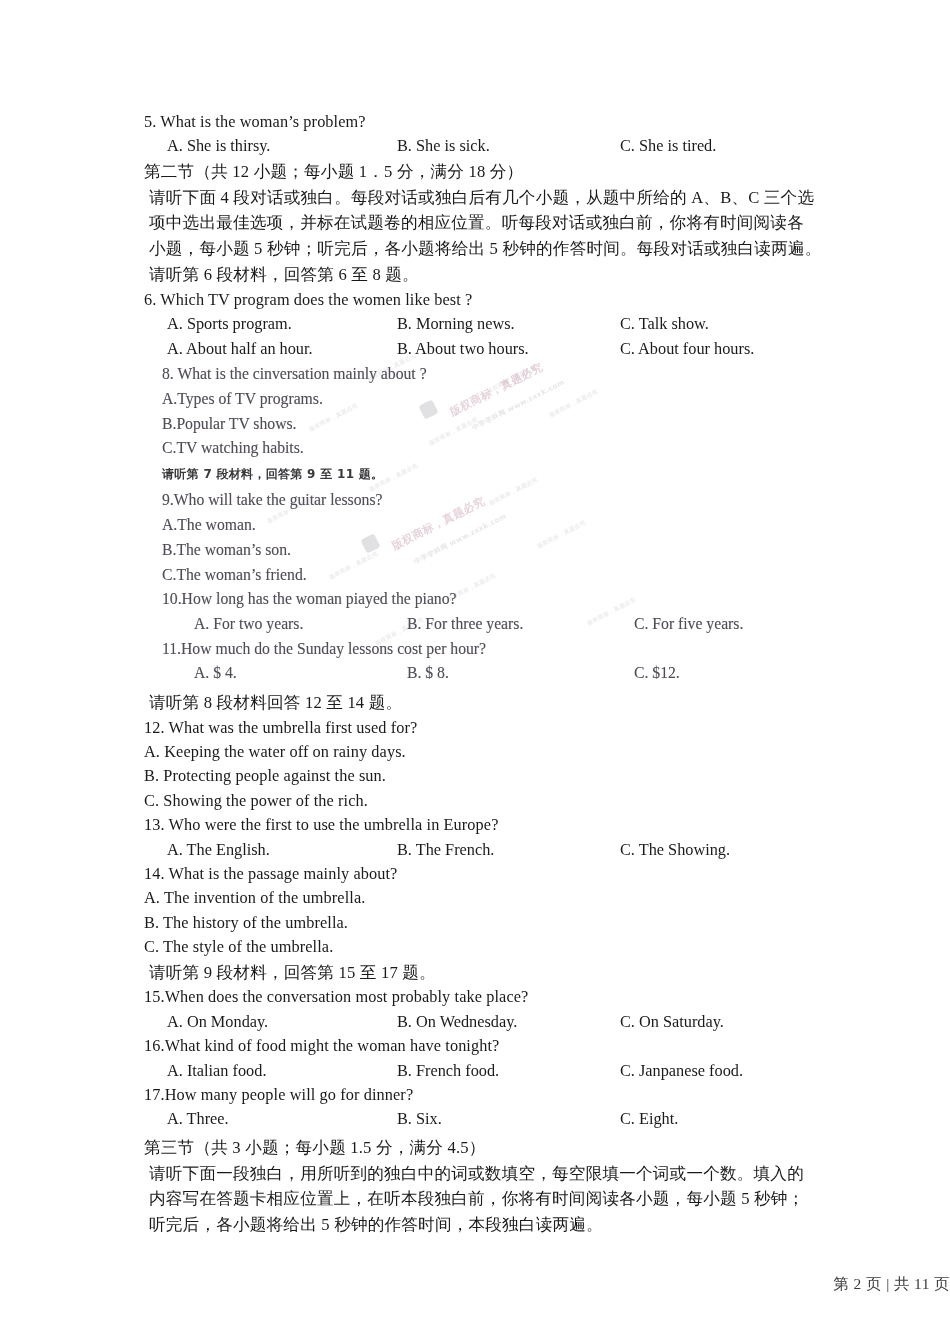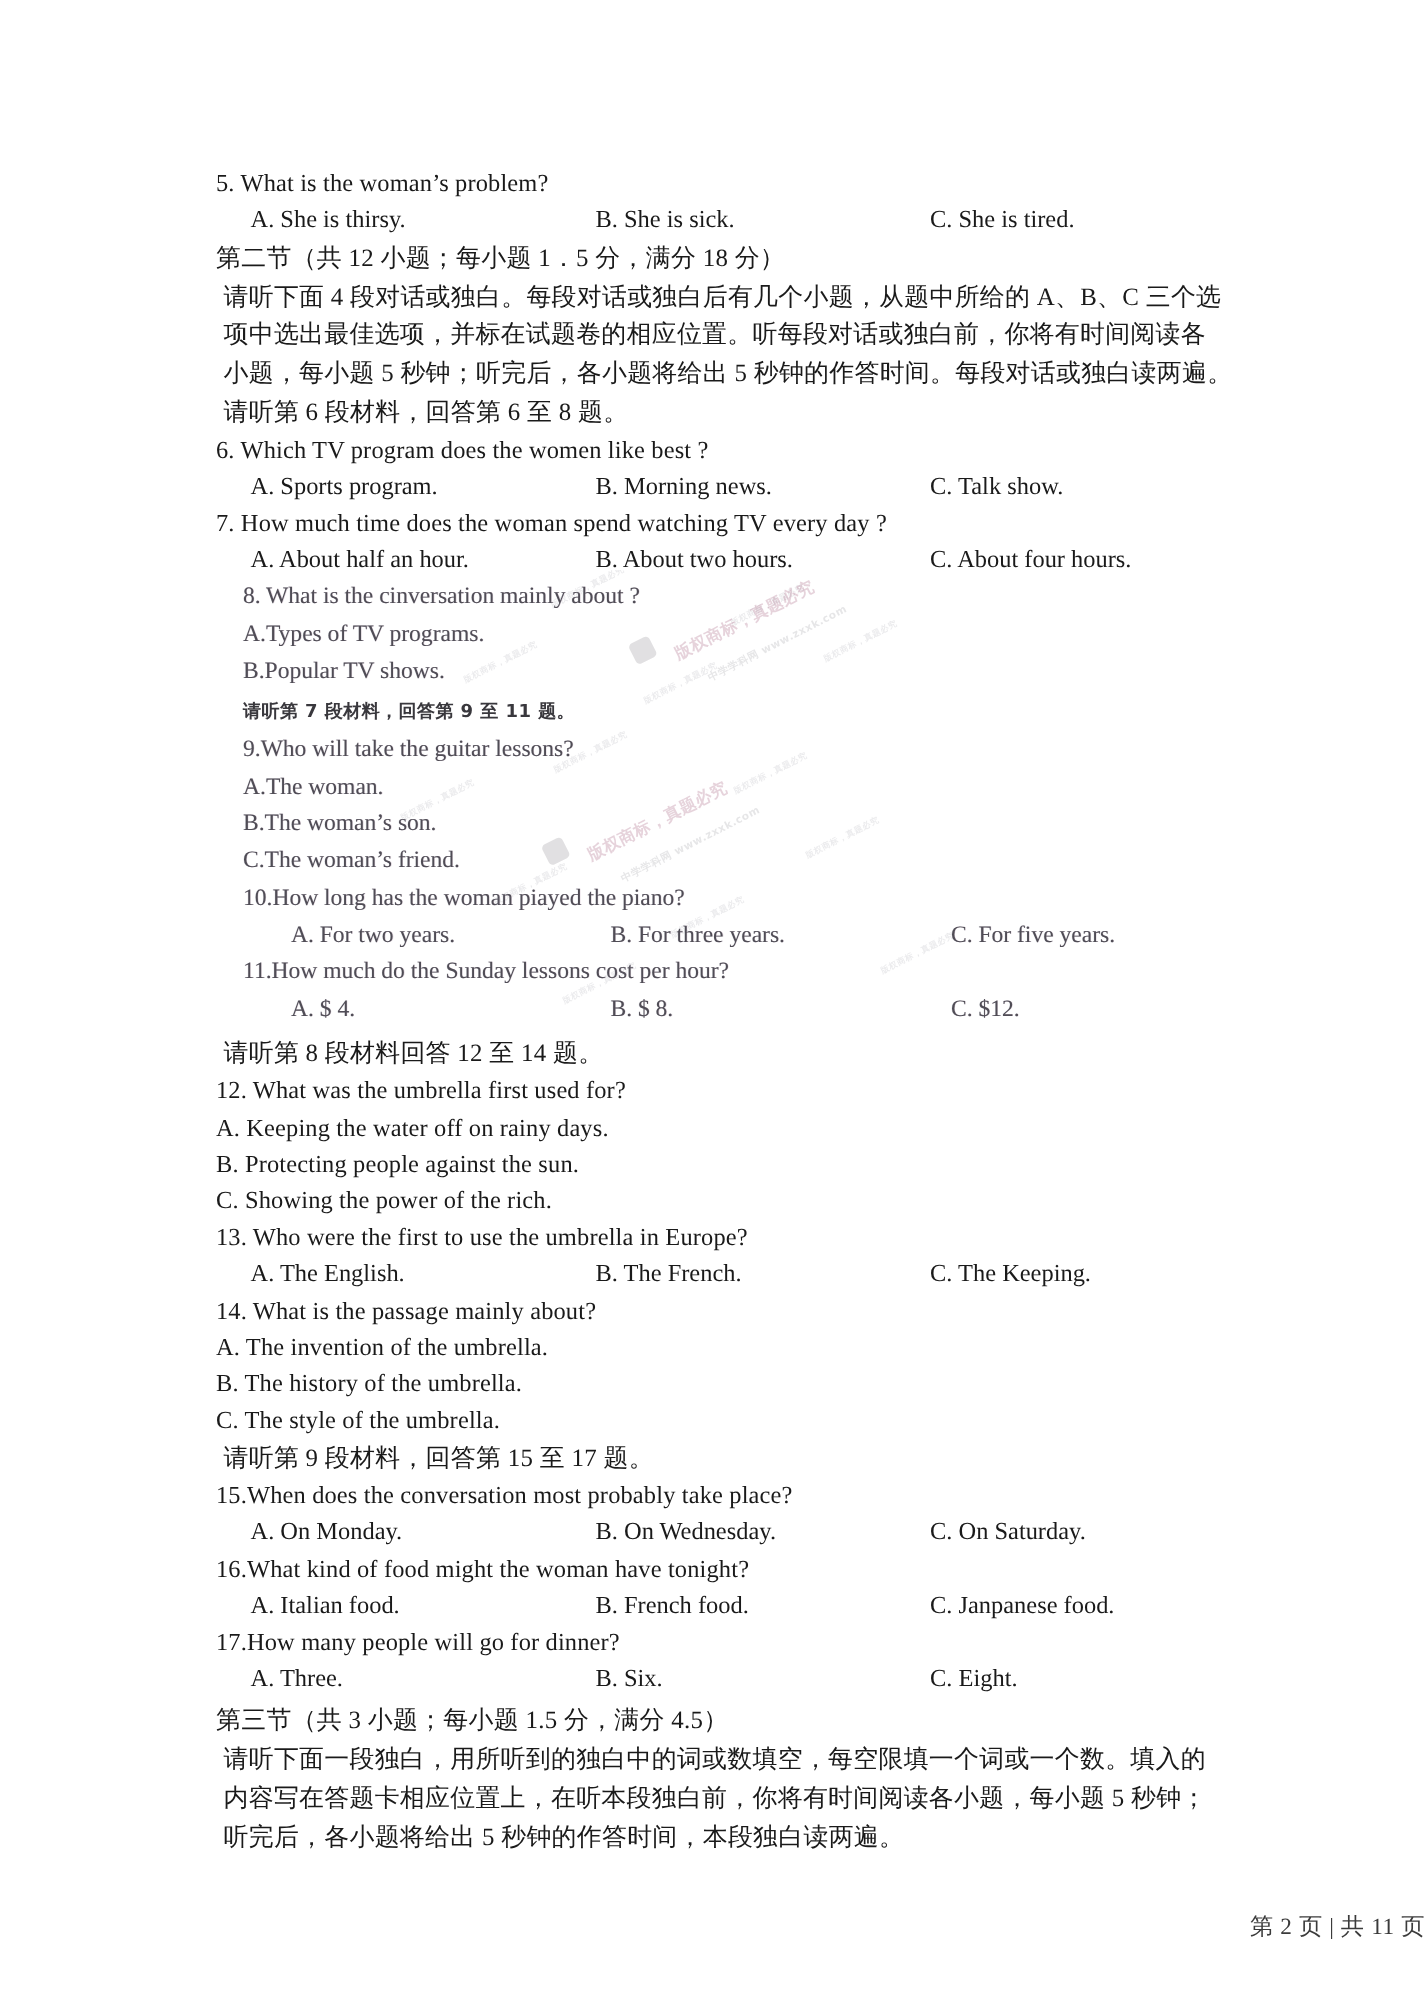--- a/index.html
+++ b/index.html
@@ -149,21 +149,20 @@
   <div class="cn cn-indent">小题，每小题 5 秒钟；听完后，各小题将给出 5 秒钟的作答时间。每段对话或独白读两遍。</div>
   <div class="cn cn-indent">请听第 6 段材料，回答第 6 至 8 题。</div>
 
   <div class="line stem">6. Which TV program does the women like best ?</div>
   <div class="opts">
     <span class="oa">A. Sports program.</span>
     <span class="ob">B. Morning news.</span>
     <span class="oc">C. Talk show.</span>
   </div>
 
-  <div class="line stem">7. How much time does the woman spend watching TV every day ?</div>
   <div class="opts">
     <span class="oa">A. About half an hour.</span>
     <span class="ob">B. About two hours.</span>
     <span class="oc">C. About four hours.</span>
   </div>
 
   <div class="scan">
 
     <div class="wm-layer">
       <div class="wm tiny" style="left:250px;  top:8px;">版权商标，真题必究</div>
@@ -185,20 +184,21 @@
       <div class="wm-logo" style="left:306px;  top:46px;"></div>
 
       <div class="wm big" style="left:272px;  top:160px;">版权商标，真题必究</div>
       <div class="wm" style="left:294px;  top:178px;">中学学科网 www.zxxk.com</div>
       <div class="wm-logo" style="left:248px;  top:180px;"></div>
     </div>
 
     <div class="sline">8. What is the cinversation mainly about ?</div>
     <div class="sline">A.Types of TV programs.</div>
     <div class="sline">B.Popular TV shows.</div>
+    <div class="sline">C.TV watching habits.</div>
 
     <div class="cnbold">请听第 7 段材料，回答第 9 至 11 题。</div>
 
     <div class="sline">9.Who will take the guitar lessons?</div>
     <div class="sline">A.The woman.</div>
     <div class="sline">B.The woman’s son.</div>
     <div class="sline">C.The woman’s friend.</div>
 
     <div class="sline">10.How long has the woman piayed the piano?</div>
     <div class="opts">
@@ -219,21 +219,21 @@
 
   <div class="line stem">12. What was the umbrella first used for?</div>
   <div class="line opt-block">A. Keeping the water off on rainy days.</div>
   <div class="line opt-block">B. Protecting people against the sun.</div>
   <div class="line opt-block">C. Showing the power of the rich.</div>
 
   <div class="line stem">13. Who were the first to use the umbrella in Europe?</div>
   <div class="opts">
     <span class="oa">A. The English.</span>
     <span class="ob">B. The French.</span>
-    <span class="oc">C. The Keeping.</span>
+    <span class="oc">C. The Showing.</span>
   </div>
 
   <div class="line stem">14. What is the passage mainly about?</div>
   <div class="line opt-block">A. The invention of the umbrella.</div>
   <div class="line opt-block">B. The history of the umbrella.</div>
   <div class="line opt-block">C. The style of the umbrella.</div>
 
   <div class="cn cn-indent">请听第 9 段材料，回答第 15 至 17 题。</div>
 
   <div class="line stem">15.When does the conversation most probably take place?</div>

